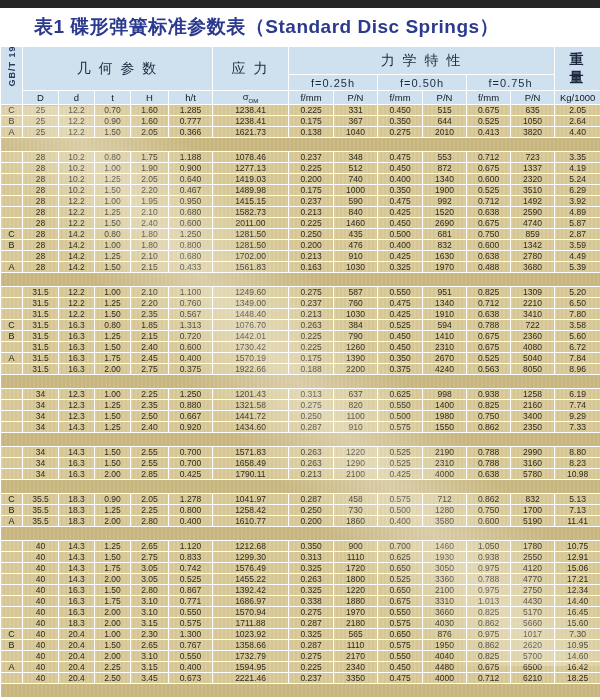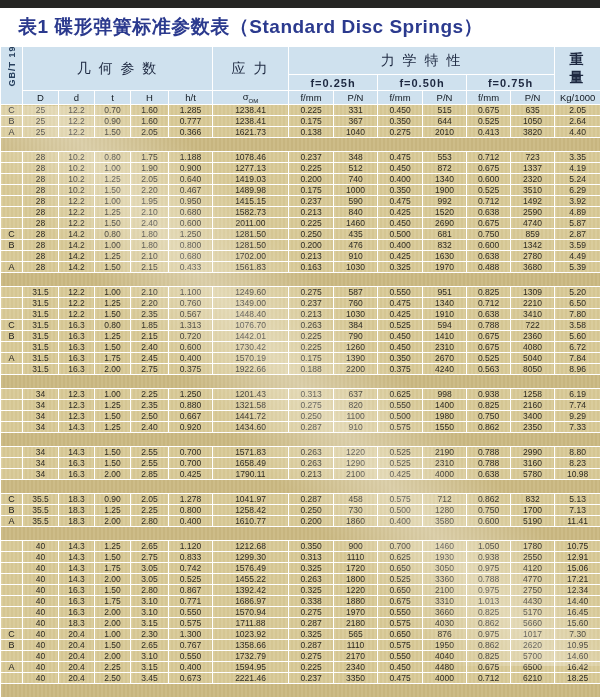--- a/index.html
+++ b/index.html
@@ -3,42 +3,42 @@
 <meta charset="utf-8">
 <style>
   html,body{margin:0;padding:0;}
   body{
     width:600px;height:700px;overflow:hidden;background:#ffffff;
     font-family:"Liberation Sans", sans-serif;
     position:relative;
   }
   .top-strip{height:8px;background:#262624;}
   .title-bar{
-    height:38px;display:flex;align-items:center;padding-left:18px;
+    height:38px;display:flex;align-items:center;padding-left:34px;
     color:#2b3a8e;font-weight:bold;font-size:19px;letter-spacing:0.5px;
     white-space:nowrap;
   }
   .table-wrap{position:relative;width:600px;}
   table{
     border-collapse:collapse;table-layout:fixed;width:600px;
   }
   th,td{
     padding:0;margin:0;text-align:center;vertical-align:middle;
     border:1px solid rgba(255,255,255,0.8);
     overflow:hidden;white-space:nowrap;
   }
   thead th{background:#cfe1ee;color:#1d2840;}
   th.grp{font-size:14px;font-weight:normal;letter-spacing:2px;height:27px;}
   th.gbt-cell{width:22px;}
   .gbt-text{
     display:block;transform:rotate(-90deg);transform-origin:center;
     font-size:9px;font-weight:bold;color:#27405e;letter-spacing:1px;
     white-space:nowrap;
   }
-  th.defl{font-size:11px;font-weight:bold;height:15px;letter-spacing:1px;}
+  th.defl{font-size:11px;font-weight:normal;height:15px;letter-spacing:1px;}
   th.colh{font-size:9.5px;font-weight:normal;height:13px;color:#101820;}
   th.weight-cell{font-size:14px;font-weight:bold;white-space:pre-line;line-height:1.25;}
   th.sigma sub{font-size:6px;}
   tbody td{
     height:10px;line-height:10px;font-size:8.5px;color:#2d2a22;
     background:#d9ca96;
     background-image:repeating-linear-gradient(90deg, rgba(255,255,255,0.14) 0 1px, rgba(0,0,0,0.02) 1px 4px);
   }
   tbody td.lbl{font-size:9px;color:#1c1c1c;}
   tr.sep-row td{

